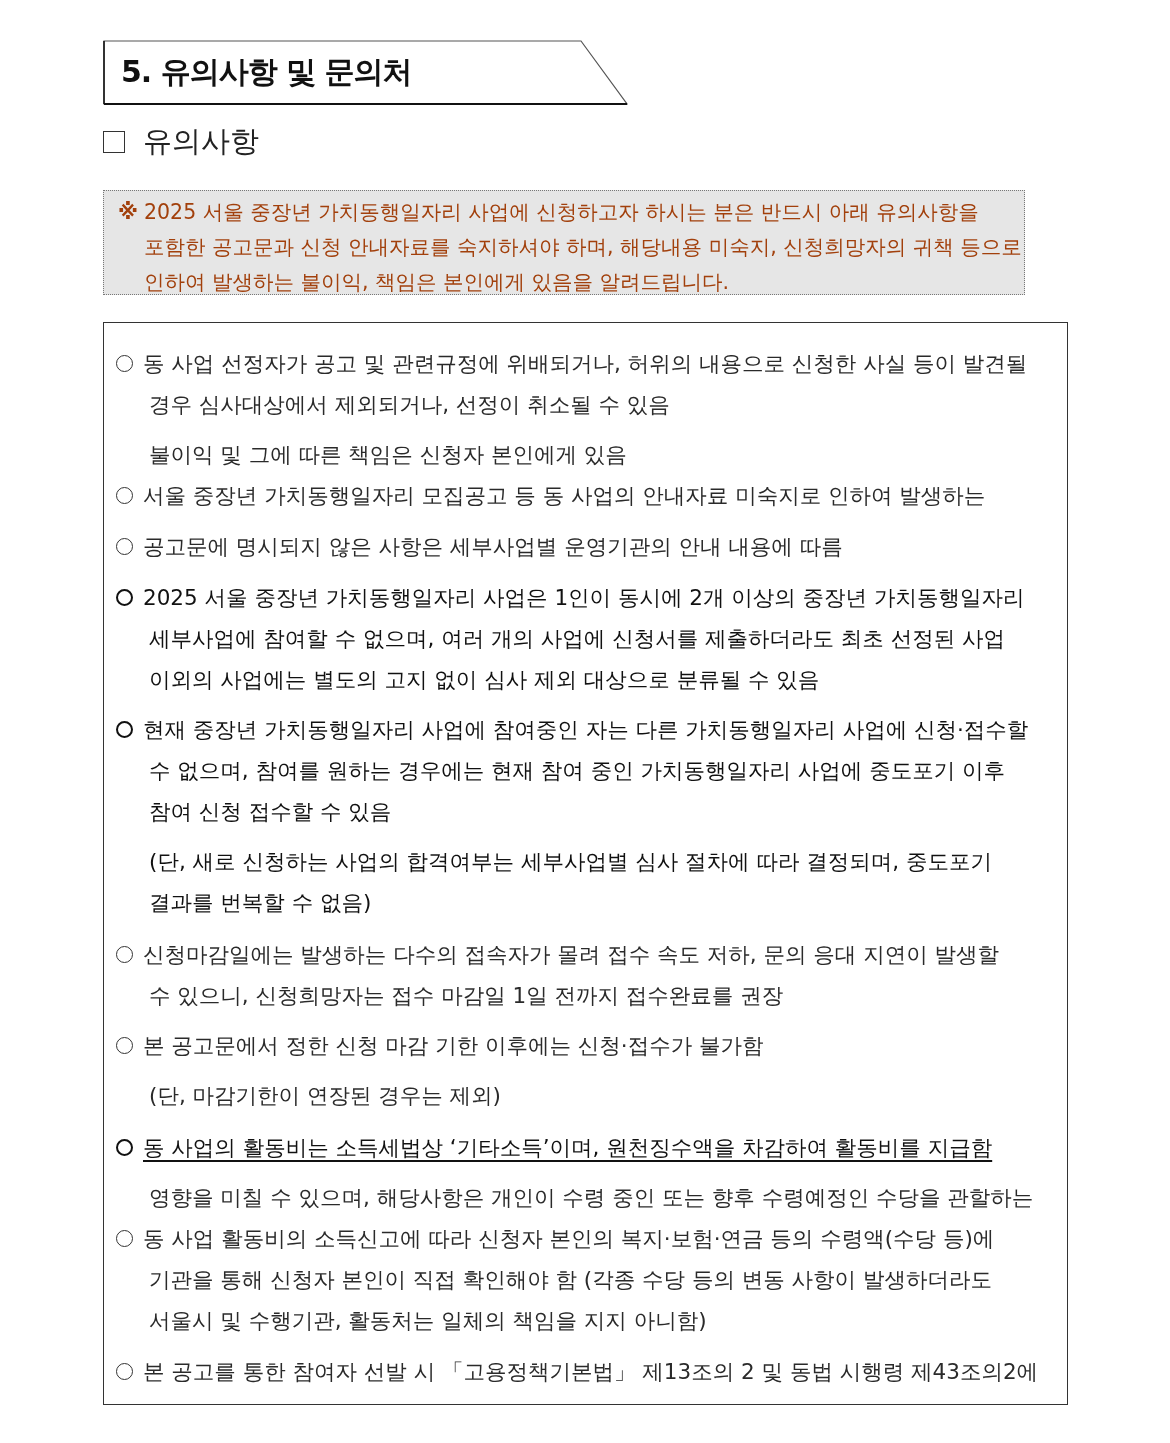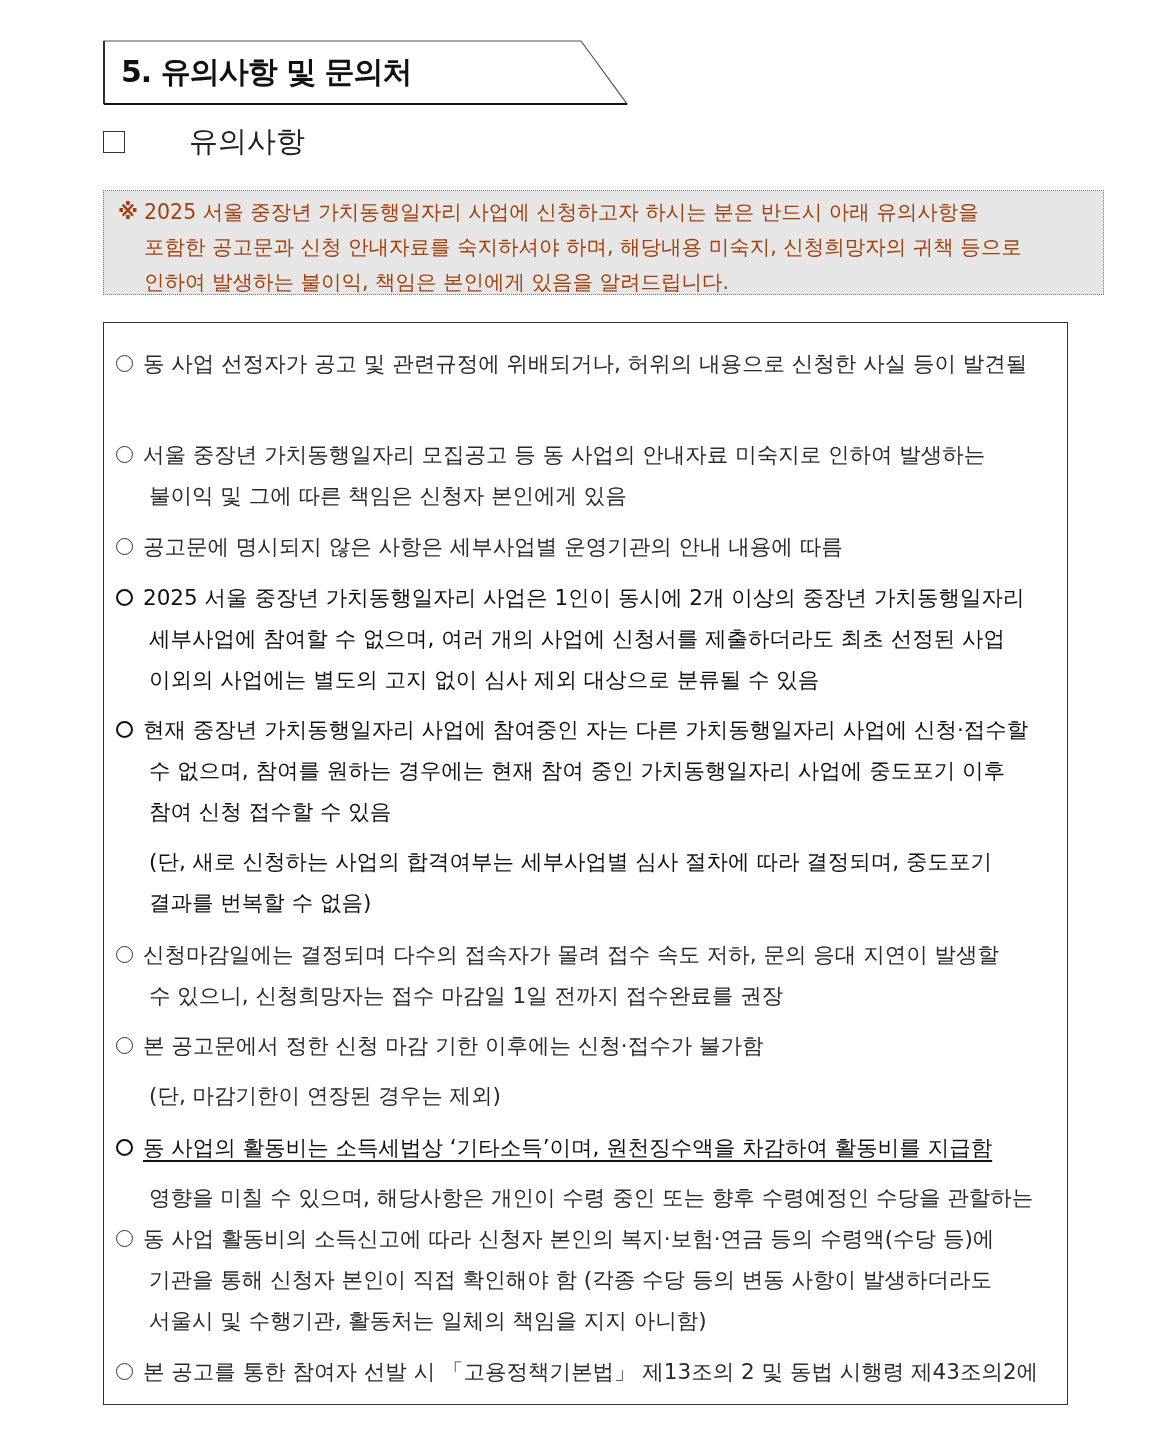--- a/index.html
+++ b/index.html
@@ -11,29 +11,29 @@
     .section-header {
       position: absolute; left: 103px; top: 40px; width: 524px; height: 80px;
     }
     .section-header svg { position: absolute; left: 0; top: 0; }
     .section-header .title {
       position: absolute; left: 18px; top: 12px;
       font-size: 30px; font-weight: bold; letter-spacing: -1px; color: #111;
     }
     .subheading {
       position: absolute; left: 103px; top: 122px; height: 40px;
-      display: flex; align-items: center; gap: 46px;
+      display: flex; align-items: center;
     }
     .subheading .box {
       width: 22px; height: 22px; border: 1.5px solid #333; margin-right: 18px; box-sizing: border-box;
     }
     .subheading .label { font-size: 29px; color: #222; }
 
     .notice {
-      position: absolute; left: 103px; top: 190px; width: 1001px; height: 105px;
+      position: absolute; left: 103px; top: 190px; width: 922px; height: 105px;
       background: #e6e6e6; border: 1px dotted #777; box-sizing: border-box;
       padding: 4px 10px 0 14px;
       color: #a2400c; font-size: 20.5px; line-height: 35px;
     }
     .notice .mark { display: inline-block; width: 26px; font-weight: bold; }
     .notice .line { white-space: nowrap; }
     .notice .line.cont { padding-left: 26px; }
 
     .list-box {
       position: absolute; left: 103px; top: 322px; width: 965px; height: 1083px;
@@ -70,25 +70,26 @@
 <div class="notice">
   <div class="line"><span class="mark">※</span><span>2025 서울 중장년 가치동행일자리 사업에 신청하고자 하시는 분은 반드시 아래 유의사항을</span></div>
   <div class="line cont">포함한 공고문과 신청 안내자료를 숙지하셔야 하며, 해당내용 미숙지, 신청희망자의 귀책 등으로</div>
   <div class="line cont">인하여 발생하는 불이익, 책임은 본인에게 있음을 알려드립니다.</div>
 </div>
 
 <div class="list-box">
 
   <div class="item" style="top:20px;">
     <div class="line"><span class="bullet"></span><span class="text">동 사업 선정자가 공고 및 관련규정에 위배되거나, 허위의 내용으로 신청한 사실 등이 발견될</span></div>
+    <div class="line cont">경우 심사대상에서 제외되거나, 선정이 취소될 수 있음</div>
   </div>
 
   <div class="item" style="top:111px;">
+    <div class="line cont">불이익 및 그에 따른 책임은 신청자 본인에게 있음</div>
     <div class="line"><span class="bullet"></span><span class="text">서울 중장년 가치동행일자리 모집공고 등 동 사업의 안내자료 미숙지로 인하여 발생하는</span></div>
-    <div class="line cont">불이익 및 그에 따른 책임은 신청자 본인에게 있음</div>
   </div>
 
   <div class="item" style="top:203px;">
     <div class="line"><span class="bullet"></span><span class="text">공고문에 명시되지 않은 사항은 세부사업별 운영기관의 안내 내용에 따름</span></div>
   </div>
 
   <div class="item bold" style="top:254px;">
     <div class="line"><span class="bullet"></span><span class="text">2025 서울 중장년 가치동행일자리 사업은 1인이 동시에 2개 이상의 중장년 가치동행일자리</span></div>
     <div class="line cont">세부사업에 참여할 수 없으며, 여러 개의 사업에 신청서를 제출하더라도 최초 선정된 사업</div>
     <div class="line cont">이외의 사업에는 별도의 고지 없이 심사 제외 대상으로 분류될 수 있음</div>
@@ -96,21 +97,21 @@
 
   <div class="item bold" style="top:386px;">
     <div class="line"><span class="bullet"></span><span class="text">현재 중장년 가치동행일자리 사업에 참여중인 자는 다른 가치동행일자리 사업에 신청·접수할</span></div>
     <div class="line cont">수 없으며, 참여를 원하는 경우에는 현재 참여 중인 가치동행일자리 사업에 중도포기 이후</div>
     <div class="line cont">참여 신청 접수할 수 있음</div>
     <div class="line cont" style="margin-top:9px;">(단, 새로 신청하는 사업의 합격여부는 세부사업별 심사 절차에 따라 결정되며, 중도포기</div>
     <div class="line cont">결과를 번복할 수 없음)</div>
   </div>
 
   <div class="item" style="top:611px;">
-    <div class="line"><span class="bullet"></span><span class="text">신청마감일에는 결정되며 다수의 접속자가 몰려 접수 속도 저하, 문의 응대 지연이 발생할</span></div>
+    <div class="line"><span class="bullet"></span><span class="text">신청마감일에는 발생하는 다수의 접속자가 몰려 접수 속도 저하, 문의 응대 지연이 발생할</span></div>
     <div class="line cont">수 있으니, 신청희망자는 접수 마감일 1일 전까지 접수완료를 권장</div>
   </div>
 
   <div class="item" style="top:702px;">
     <div class="line"><span class="bullet"></span><span class="text">본 공고문에서 정한 신청 마감 기한 이후에는 신청·접수가 불가함</span></div>
     <div class="line cont" style="margin-top:9px;">(단, 마감기한이 연장된 경우는 제외)</div>
   </div>
 
   <div class="item bold underline" style="top:804px;">
     <div class="line"><span class="bullet"></span><span class="text">동 사업의 활동비는 소득세법상 ‘기타소득’이며, 원천징수액을 차감하여 활동비를 지급함</span></div>

